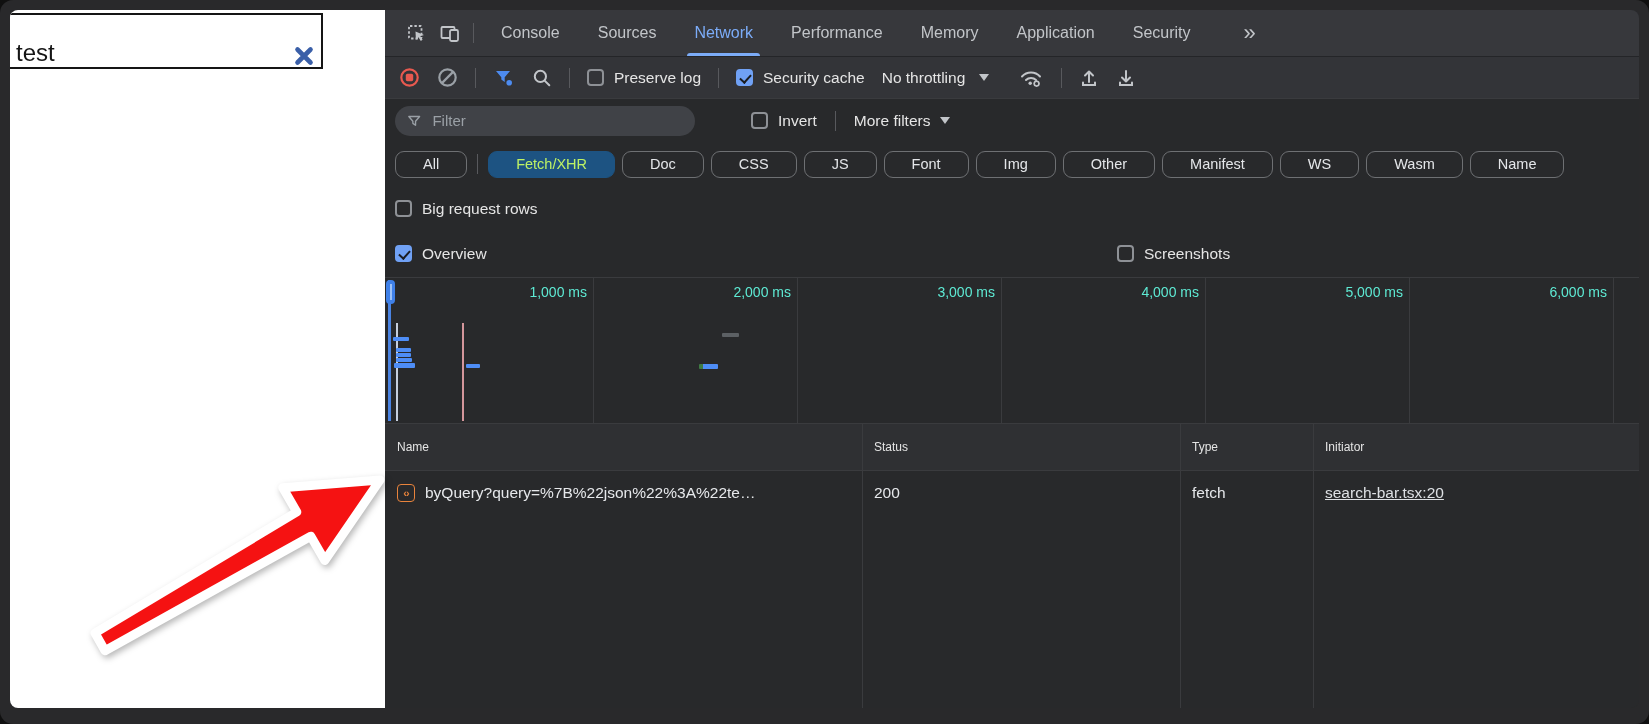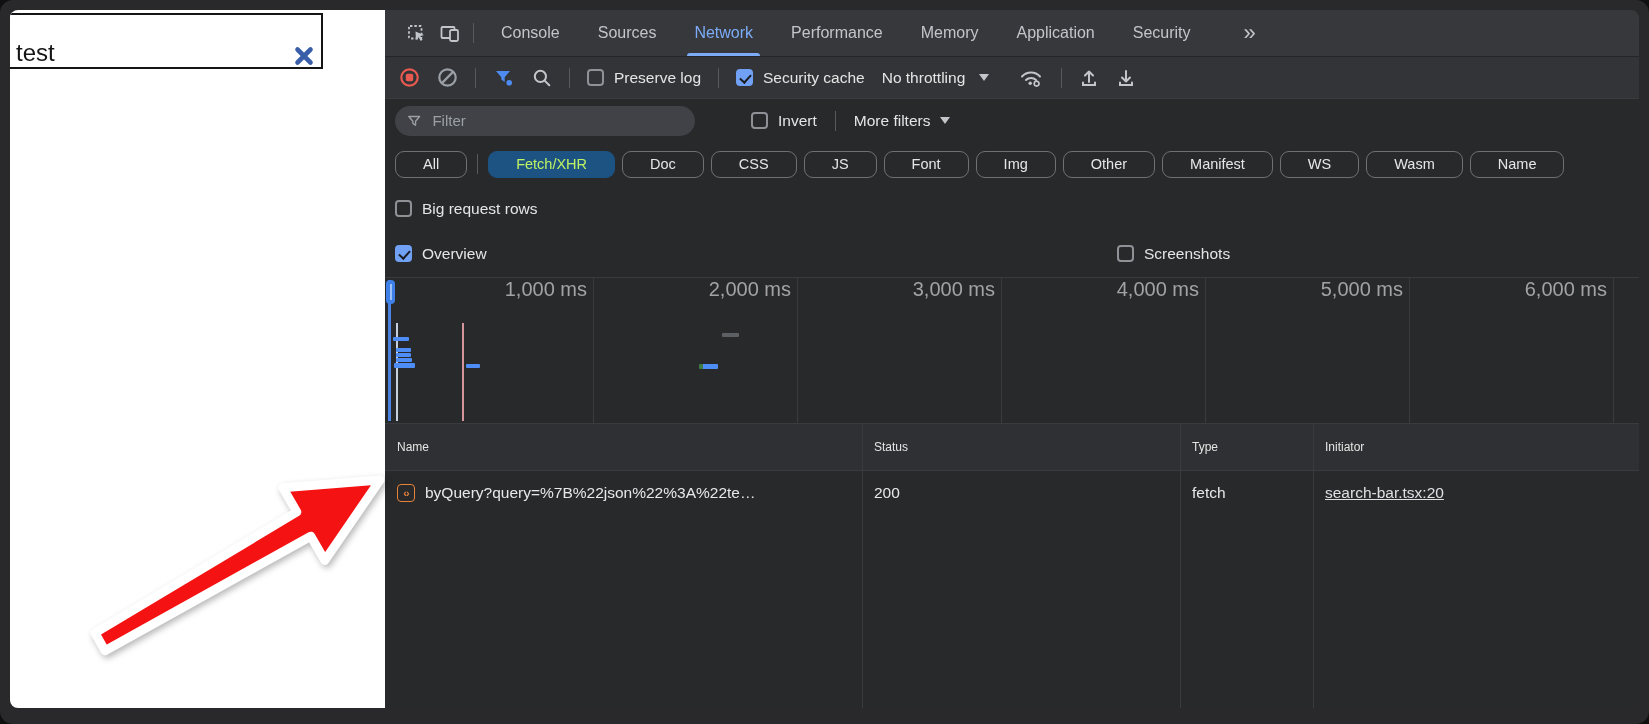--- a/index.html
+++ b/index.html
@@ -41,21 +41,21 @@
 
   .chiprow{height:44px;display:flex;align-items:center;gap:7px;padding-left:10px;box-sizing:border-box;}
   .chip{height:27px;display:flex;align-items:center;padding:0 27px;border:1px solid #6e7073;border-radius:9px;font-size:14.5px;font-weight:500;color:#e4e6e9;cursor:pointer;white-space:nowrap;box-sizing:border-box;}
   .chip.sel{background:#1d5382;border-color:#1d5382;color:#bef264;}
 
   .optrow{position:absolute;left:0;right:0;height:43px;}
   .optcell{position:absolute;top:0;height:100%;display:flex;align-items:center;}
 
   .timeline{position:absolute;top:267px;left:0;width:1254px;height:147px;border-top:1px solid #3a3b3e;border-bottom:1px solid #3a3b3e;box-sizing:border-box;}
   .grid{position:absolute;top:0;bottom:0;width:1px;background:#3a3b3e;}
-  .tlabel{position:absolute;top:0;font-size:20px;color:#a3a3a3;white-space:nowrap;}
+  .tlabel{position:absolute;top:6px;font-size:14px;color:#5eead4;white-space:nowrap;}
   .bar{position:absolute;height:4px;border-radius:1px;background:#4e8df6;}
   .evline{position:absolute;top:45px;bottom:2px;width:2px;}
 
   .thead{position:absolute;top:414px;left:0;right:0;height:47px;background:#2f3033;border-bottom:1px solid #3a3b3e;box-sizing:border-box;}
   .hcell{position:absolute;top:0;height:100%;display:flex;align-items:center;font-size:12px;color:#e5e5e5;cursor:pointer;}
   .colline{position:absolute;top:414px;bottom:0;width:1px;background:#3a3b3e;}
   .trow{position:absolute;top:461px;left:0;right:0;height:44px;cursor:pointer;}
   .rcell{position:absolute;top:0;height:100%;display:flex;align-items:center;font-size:15.5px;color:#e6e8eb;}
   .fetch-ic{width:18px;height:18px;border:1.8px solid #e8833c;border-radius:4px;box-sizing:border-box;display:flex;align-items:center;justify-content:center;color:#e8833c;font-size:11px;font-weight:700;letter-spacing:-1px;flex:none;}
   .init-link{color:#dde0e4;text-decoration:underline;cursor:pointer;}

